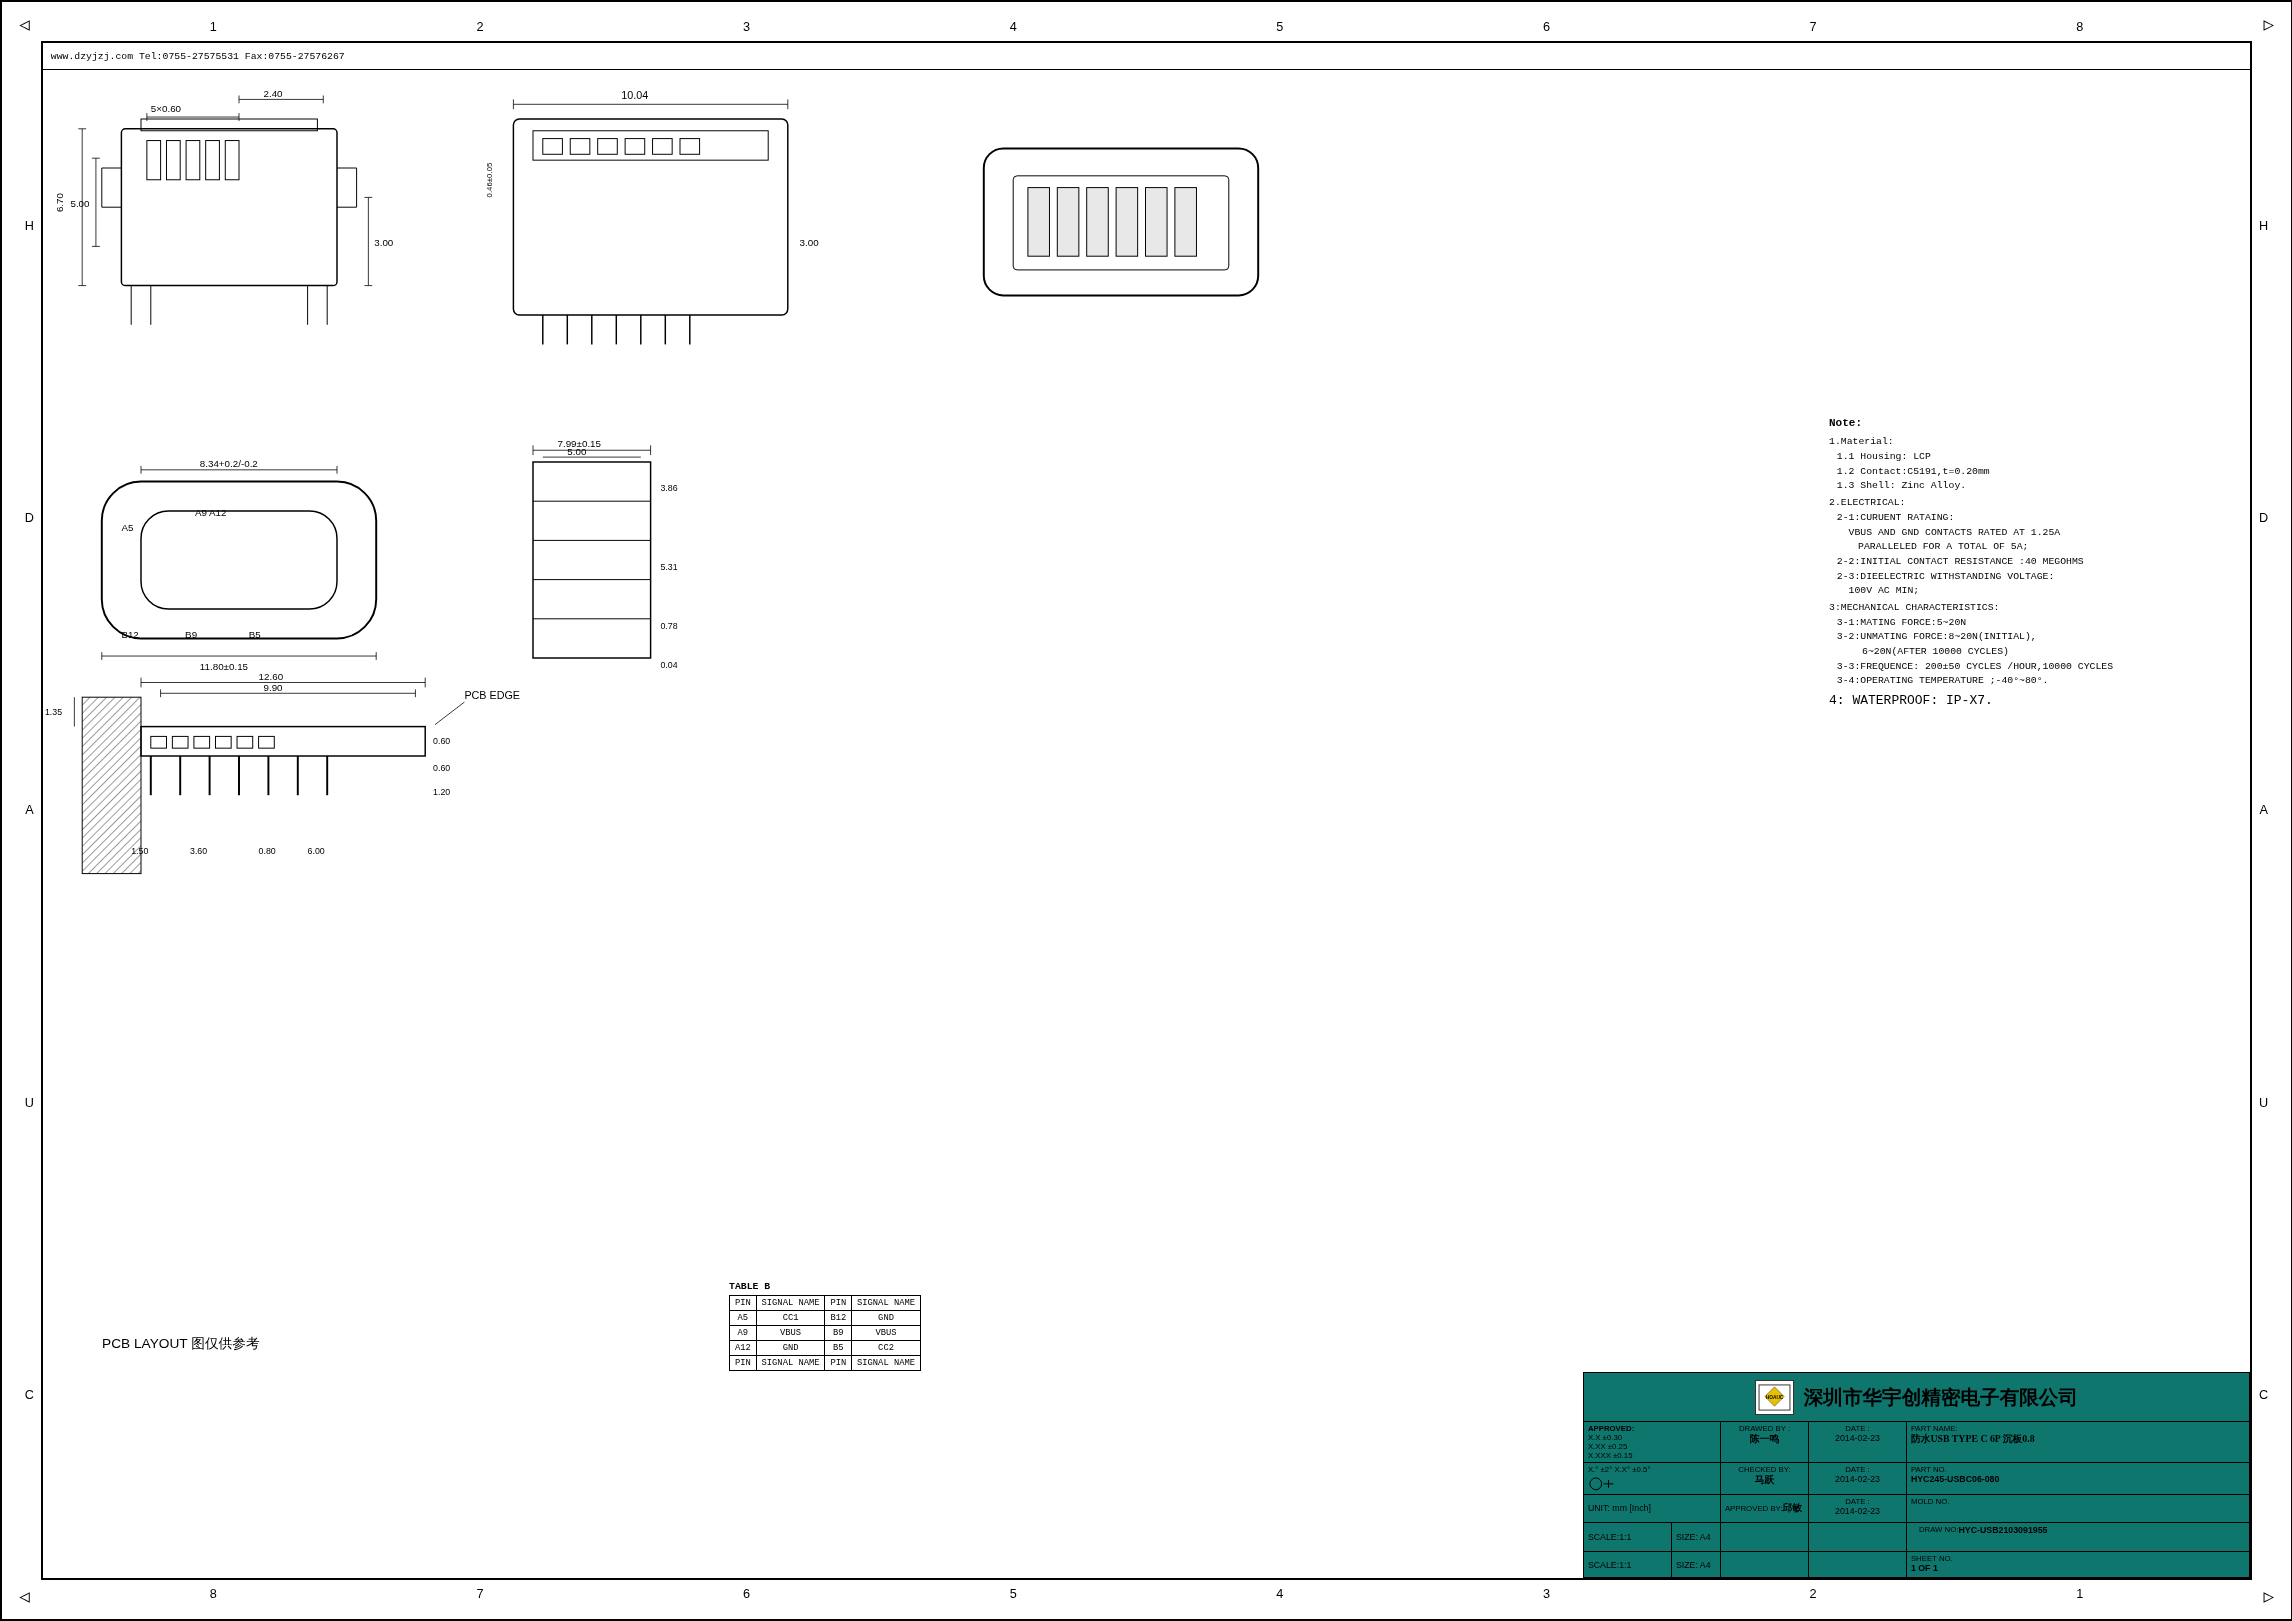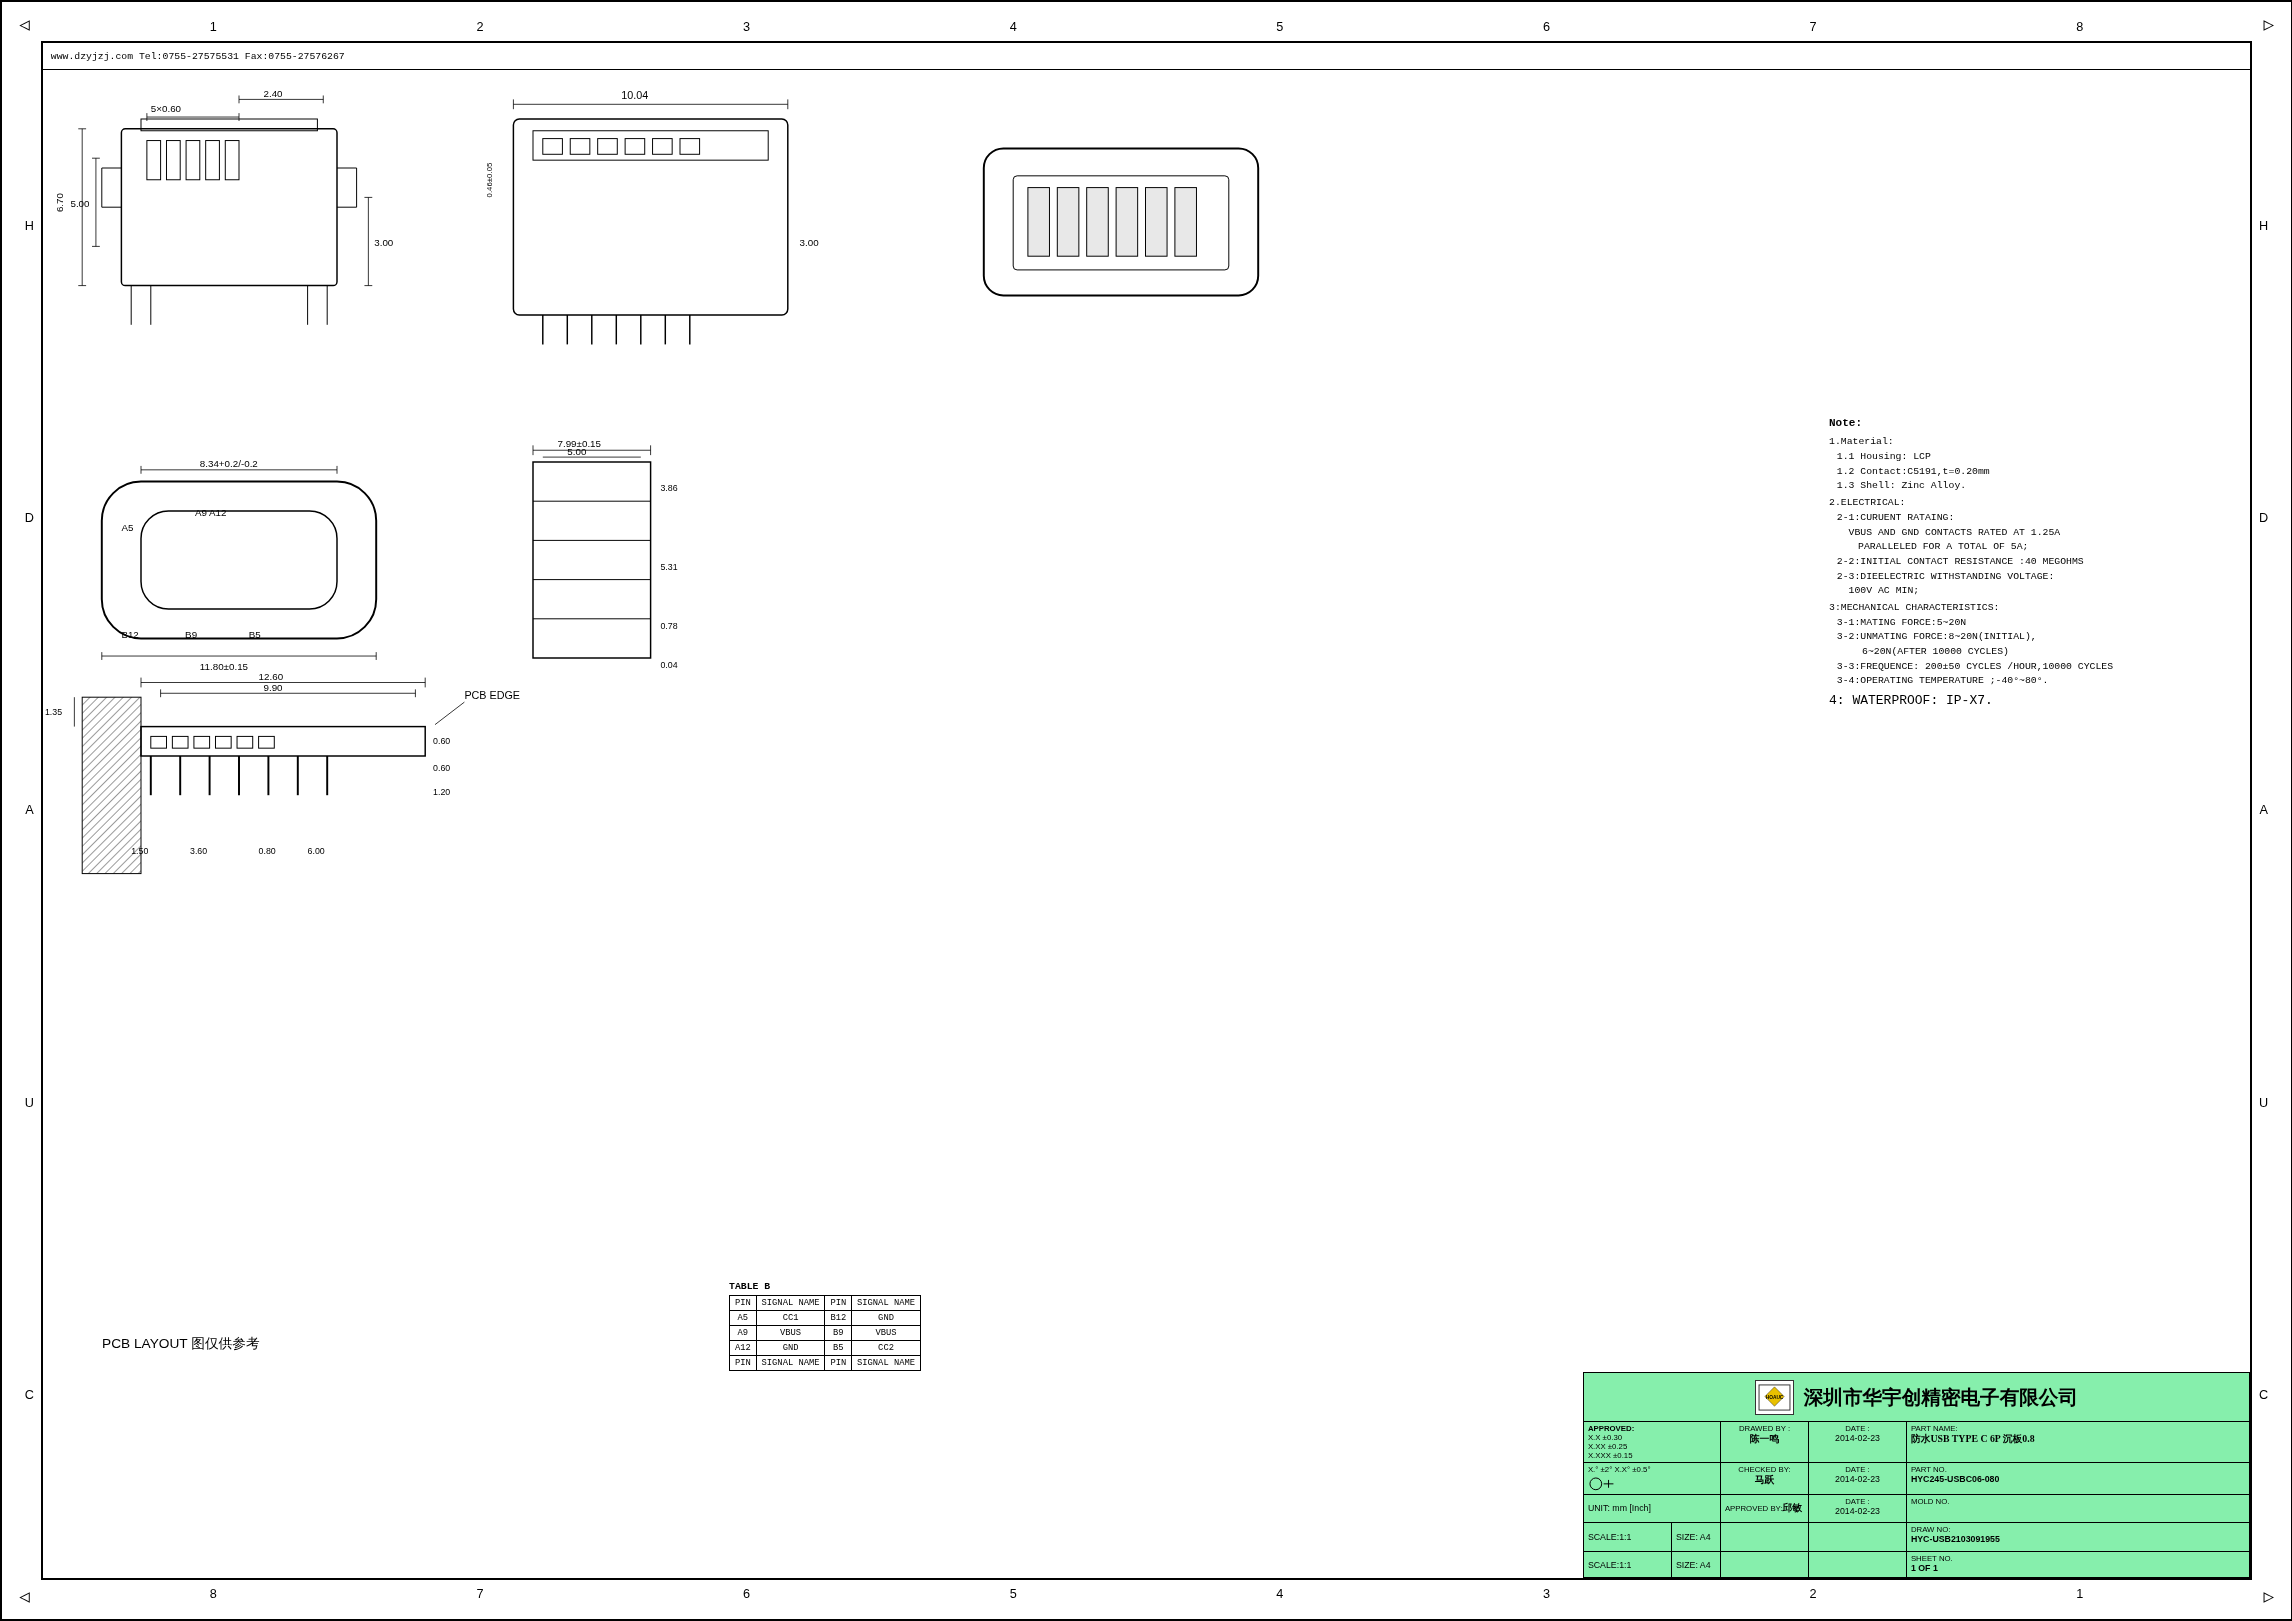--- a/index.html
+++ b/index.html
@@ -81,21 +81,21 @@
       color: #000;
     }
 
     
     .title-block {
       position: absolute;
       bottom: 0; right: 0;
       width: 667px;
       height: 206px;
       border: 1.5px solid #000;
-      background: #86efac;
+      background: #0f766e;
     }
     .title-block-company {
       display: flex; align-items: center; justify-content: center;
       border-bottom: 1.5px solid #000;
       height: 49px;
       font-size: 21.6px;
       font-weight: bold;
       font-family: SimSun, 'MS Song', serif;
     }
     .company-logo {
@@ -541,21 +541,21 @@
 
         <div class="title-row">
           <div class="title-cell" style="width:88px;">
             <span style="font-size:8.8px;">SCALE:1:1</span>
           </div>
           <div class="title-cell" style="width:49px;">
             <span style="font-size:8.8px;">SIZE: A4</span>
           </div>
           <div class="title-cell" style="width:88px;"></div>
           <div class="title-cell" style="width:98px;"></div>
-          <div class="title-cell" style="flex:1; flex-direction:column; align-items:flex-start;">
+          <div class="title-cell" style="flex:1; align-items:flex-start;margin-left:8px;">
             <span style="font-size:7.8px;">DRAW NO:</span>
             <span style="font-size:8.8px; font-weight:bold;">HYC-USB2103091955</span>
           </div>
         </div>
 
         <div class="title-row" style="border-bottom:none;">
           <div class="title-cell" style="width:88px;">
             <span style="font-size:8.8px;">SCALE:1:1</span>
           </div>
           <div class="title-cell" style="width:49px;">

